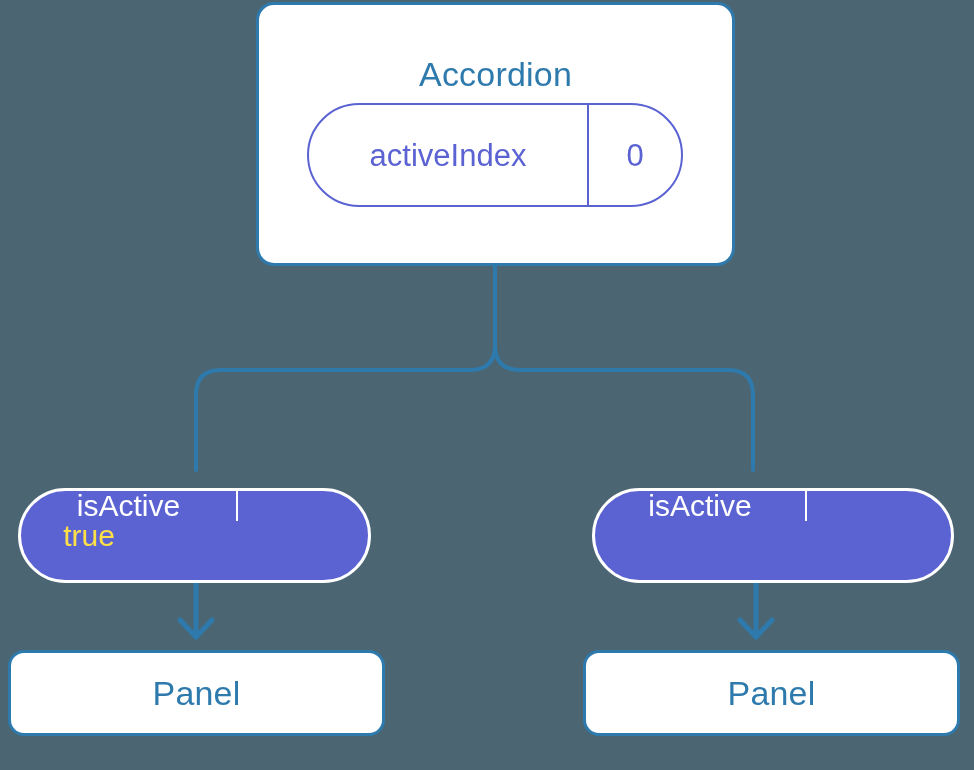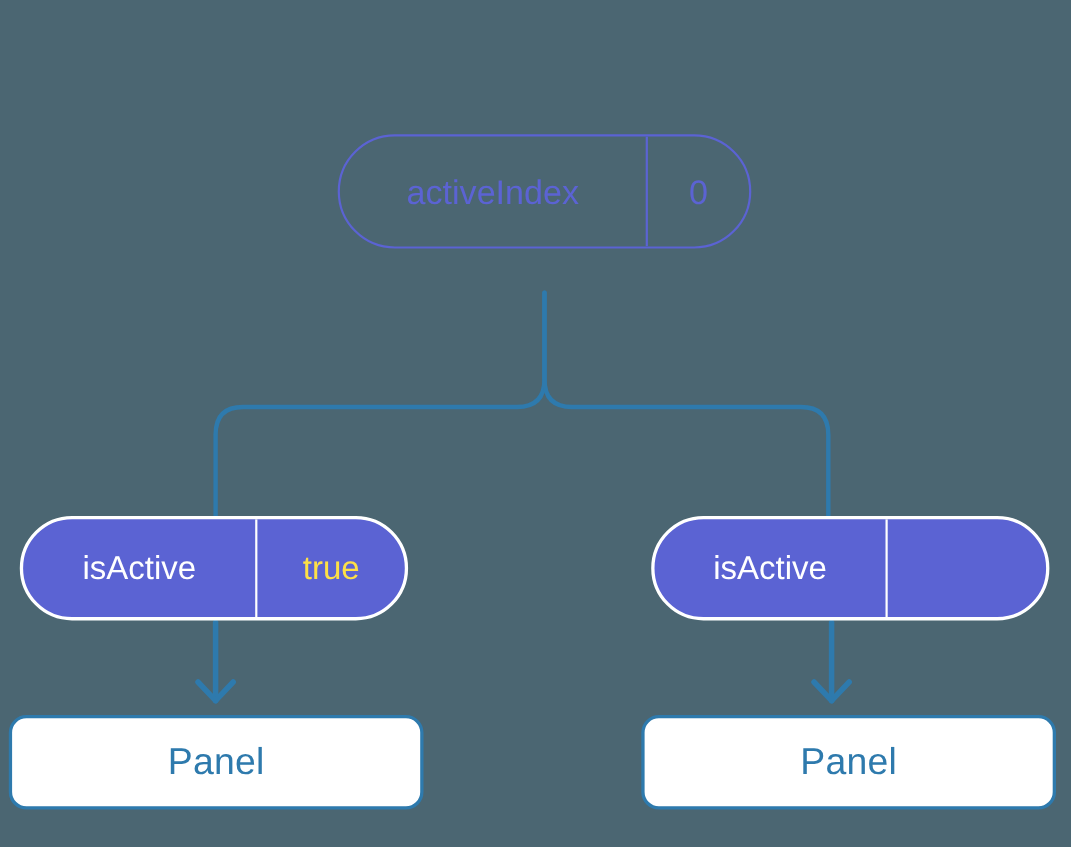--- a/index.html
+++ b/index.html
@@ -107,32 +107,33 @@
   .pill-filled .pill-key {
     color: #ffffff;
     border-right: 2px solid #ffffff;
   }
   .pill-filled .pill-val {
     color: #fde047;
   }
 
   #state-pill {
     left: 307px;
-    top: 122px;
+    top: 103px;
     width: 376px;
     height: 104px;
     font-size: 31px;
   }
   #state-pill .pill-key { width: 283px; }
   #state-pill .pill-val { width: 93px; }
 
   .prop-pill {
-    top: 469px;
+    top: 488px;
     height: 95px;
     font-size: 30px;
+    flex-direction: column;
   }
   #prop-pill-left  { left: 18px;  width: 353px; }
   #prop-pill-left  .pill-key { width: 217px; }
   #prop-pill-left  .pill-val { width: 136px; }
 
   #prop-pill-right { left: 592px; width: 362px; }
   #prop-pill-right .pill-key { width: 212px; }
   #prop-pill-right .pill-val { width: 150px; }
 </style>
 </head>
@@ -159,20 +160,23 @@
       <line x1="196" y1="566" x2="196" y2="637" stroke="#2e7aad" stroke-width="5" stroke-linecap="round"></line>
       <polyline points="180,620 196,637 212,620" fill="none" stroke="#2e7aad" stroke-width="5" stroke-linecap="round" stroke-linejoin="round"></polyline>
     </g>
 
     <g>
       <line x1="756" y1="566" x2="756" y2="637" stroke="#2e7aad" stroke-width="5" stroke-linecap="round"></line>
       <polyline points="740,620 756,637 772,620" fill="none" stroke="#2e7aad" stroke-width="5" stroke-linecap="round" stroke-linejoin="round"></polyline>
     </g>
   </svg>
 
+  <div id="accordion-card" class="card">
+    <span class="card-title">Accordion</span>
+  </div>
 
   <div id="state-pill" class="pill pill-outline">
     <span class="pill-key">activeIndex</span>
     <span class="pill-val">0</span>
   </div>
 
   <div id="prop-pill-left" class="pill pill-filled prop-pill">
     <span class="pill-key">isActive</span>
     <span class="pill-val">true</span>
   </div>

